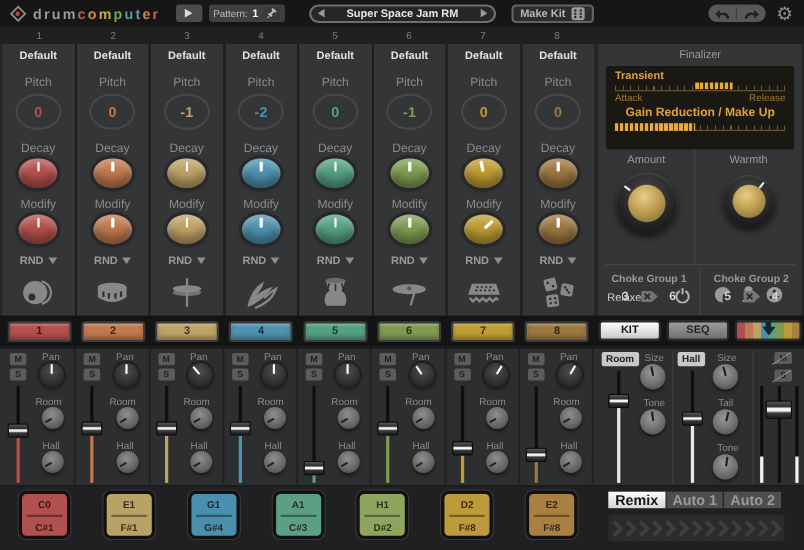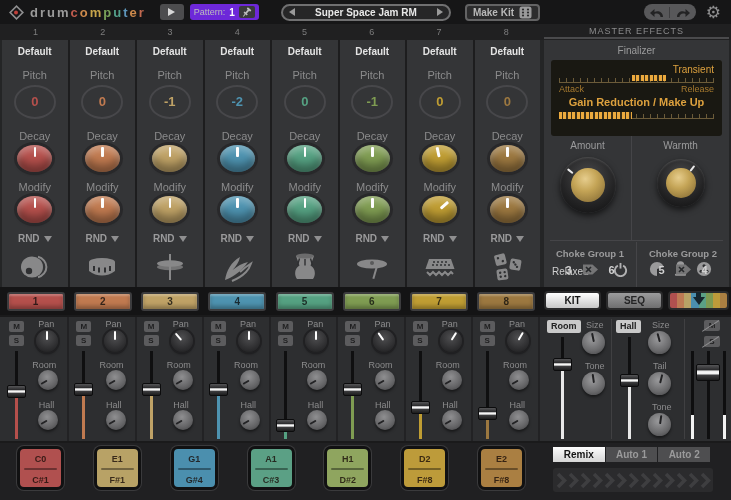--- a/index.html
+++ b/index.html
@@ -7,21 +7,21 @@
   body { font-family:"Liberation Sans", sans-serif; }
   #app { position:relative; width:731px; height:500px; background:#242526; overflow:hidden; }
 
   
   .topbar { position:absolute; left:0; top:0; width:731px; height:24px; background:#161617; display:flex; align-items:center; }
   .logo { display:flex; align-items:center; gap:5px; margin-left:8px; }
   .logo-word { font-size:13px; font-weight:bold; letter-spacing:2px; color:#9a9a9a; }
   .logo-word b { font-weight:bold; }
   .playbtn { margin-left:14px; width:24px; height:16px; background:#4c4c4e; border:none; border-radius:3px; display:flex; align-items:center; justify-content:center; cursor:pointer; }
   .tri-r { width:0; height:0; border-left:7px solid #d8d8d8; border-top:4.5px solid transparent; border-bottom:4.5px solid transparent; }
-  .patternbox { margin-left:6px; height:16px; background:#6d28d9; border-radius:3px; display:flex; align-items:center; padding:0 4px; gap:4px; }
+  .patternbox { margin-left:6px; height:16px; background:#404040; border-radius:3px; display:flex; align-items:center; padding:0 4px; gap:4px; }
   .patternbox .pl { font-size:9px; color:#bdbdbd; }
   .patternbox .pv { font-size:10px; color:#fff; font-weight:bold; }
   .pinbtn { width:16px; height:12px; background:#3a3a3b; border-radius:2px; display:flex; align-items:center; justify-content:center; }
   .presetbar { margin-left:22px; width:170px; height:17px; border:2px solid #707071; border-radius:10px; background:#262627; display:flex; align-items:center; justify-content:space-between; padding:0 6px; }
   .presetbar .name { font-size:10px; font-weight:bold; color:#e8e8e8; }
   .tri-l2 { width:0;height:0;border-right:6px solid #9a9a9a;border-top:4px solid transparent;border-bottom:4px solid transparent; }
   .tri-r2 { width:0;height:0;border-left:6px solid #9a9a9a;border-top:4px solid transparent;border-bottom:4px solid transparent; }
   .makekit { margin-left:14px; height:17px; border:2px solid #636364; border-radius:4px; background:#2c2c2d; color:#b9b9b9; font-size:10px; font-weight:bold; display:flex; align-items:center; gap:5px; padding:0 6px; cursor:pointer; }
   .undoredo { margin-left:auto; margin-right:10px; width:52px; height:16px; background:#58585a; border-radius:9px; display:flex; align-items:center; justify-content:center; }
   .undoredo span { flex:1; display:flex; align-items:center; justify-content:center; }
@@ -50,21 +50,21 @@
   .ptrw::before { content:""; position:absolute; left:50%; top:9%; width:2.5px; height:36%; margin-left:-1.25px; background:#fdfdfd; border-radius:1px; }
   .rndrow { margin-top:10px; display:flex; align-items:center; gap:4px; cursor:pointer; }
   .rnd { font-size:10px; font-weight:bold; color:#9a9a9b; }
   .tri-d { width:0; height:0; border-top:6px solid #8f8f90; border-left:4.5px solid transparent; border-right:4.5px solid transparent; }
   .inst { margin-top:7px; opacity:.95; cursor:pointer; }
 
   
   #master-panel { position:absolute; left:544px; top:40px; width:185px; height:247px; background:#343537; }
   .fin-title { text-align:center; font-size:10px; color:#9b9b9c; margin-top:5px; }
   .fin-disp { position:absolute; left:7px; top:20px; width:171px; height:76px; background:#191812; border-radius:3px; padding:4px 8px; }
-  .fd-t { text-align:right; font-size:10px; font-weight:normal; color:#dda13e; }
+  .fd-t { text-align:left; font-size:10px; font-weight:bold; color:#dda13e; }
   .ruler { position:relative; height:5px; margin-top:3px;
     background:repeating-linear-gradient(90deg,#6b5b39 0 1px,transparent 1px 7px); border-bottom:1px solid #6b5b39; }
   .marker { position:absolute; left:47%; top:-3px; width:34px; height:6px;
     background:repeating-linear-gradient(90deg,#eba93e 0 3px,#3a2f18 3px 4.5px); }
   .fd-lr { display:flex; justify-content:space-between; font-size:9px; color:#a5792f; margin-top:1px; }
   .fd-g { text-align:center; font-size:11px; font-weight:bold; color:#dda13e; margin-top:2px; }
   .gbar { position:absolute; left:0; top:-2px; width:47%; height:7px;
     background:repeating-linear-gradient(90deg,#eba93e 0 3px,#3a2f18 3px 4.5px); }
   .mk-row { position:absolute; top:96px; left:0; width:185px; height:104px; display:flex; }
   .mk-half { position:relative; flex:1; }
@@ -141,21 +141,21 @@
   .xchip::after { content:""; position:absolute; left:-2px; top:11px; width:20px; border-top:1.5px solid #8d8d8f; transform:rotate(-33deg); transform-origin:left top; }
 
   
   #bottom { position:absolute; left:0; top:443px; width:731px; height:57px; background:#202022; }
   #bottom-pads { position:absolute; left:2px; top:0; width:538px; height:57px; display:flex; }
   .bp-cell { flex:1; display:flex; justify-content:center; }
   .bpad { margin-top:3px; width:47px; height:44px; border:3px solid #111112; border-radius:7px; overflow:hidden; cursor:pointer; box-shadow:0 0 0 1px #3a3a3c; }
   .bpad .r1,.bpad .r2 { height:19px; display:flex; align-items:center; justify-content:center; font-size:9px; font-weight:bold; color:rgba(25,12,8,.8); }
   .bpad .sep { height:2px; background:rgba(0,0,0,.38); margin:0 4px; border-radius:1px; }
   .remixrow { position:absolute; left:553px; top:4px; width:157px; height:15px; display:flex; gap:1px; }
-  .remixrow button { flex:1; border:none; font-size:10px; font-weight:bold; cursor:pointer; }
+  .remixrow button { flex:1; border:none; font-size:13px; font-weight:bold; cursor:pointer; }
   .btn-remix { background:linear-gradient(#fdfdfd,#d5d5d5); color:#141414; }
   .btn-auto { background:#4e4e50; color:#9a9a9b; }
   .chevbar { position:absolute; left:553px; top:25px; width:160px; height:24px; background:#2b2b2d; border-radius:3px; display:flex; align-items:center; justify-content:center; gap:1px; overflow:hidden; }
 </style>
 </head>
 <body>
 
 <div id="app">
 
   <div class="topbar">
@@ -221,21 +221,20 @@
     <div class="numrow" id="chan-nums">
         <div>1</div>
         <div>2</div>
         <div>3</div>
         <div>4</div>
         <div>5</div>
         <div>6</div>
         <div>7</div>
         <div>8</div>
       </div>
-    <div class="mfx">MASTER EFFECTS</div>
   </div>
 
   <div id="strips">
  <div class="strip">
    <div class="preset">Default</div>
    <div class="klabel lab-pitch">Pitch</div>
    <div class="pitch-ring">
           <span style="color:#b5504c">0</span>
         </div>
    <div class="klabel lab-decay">Decay</div>

